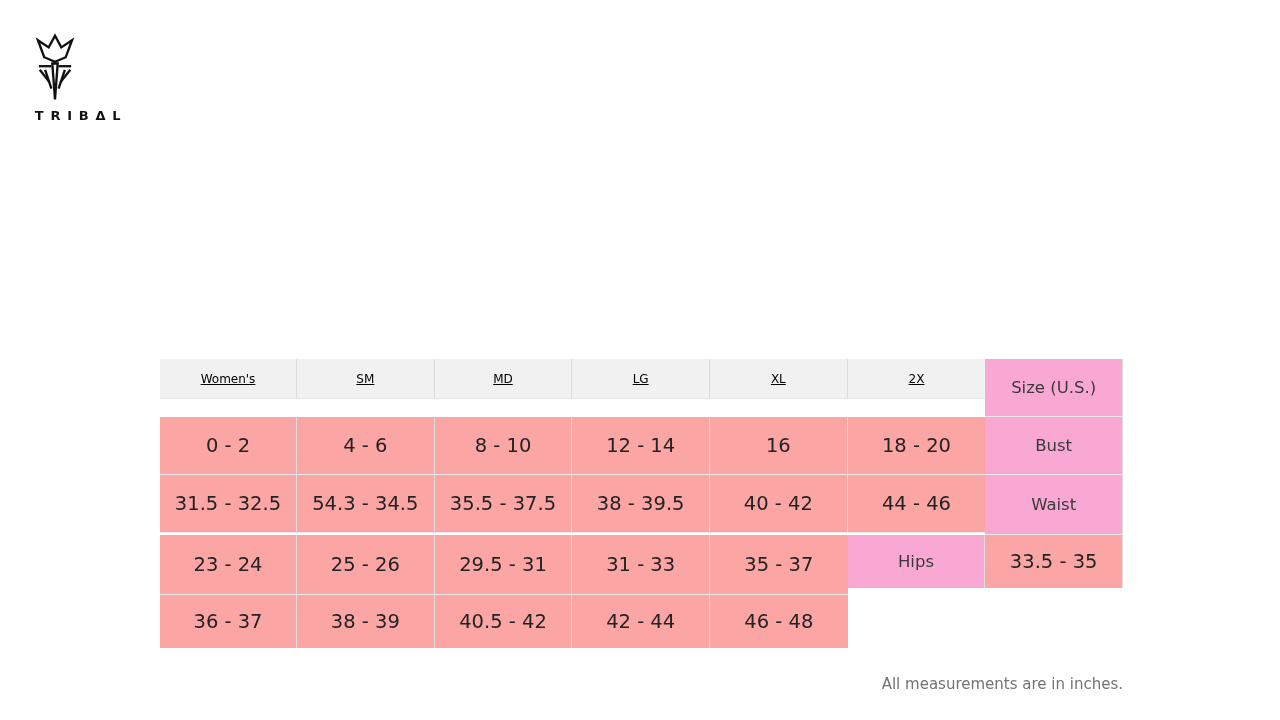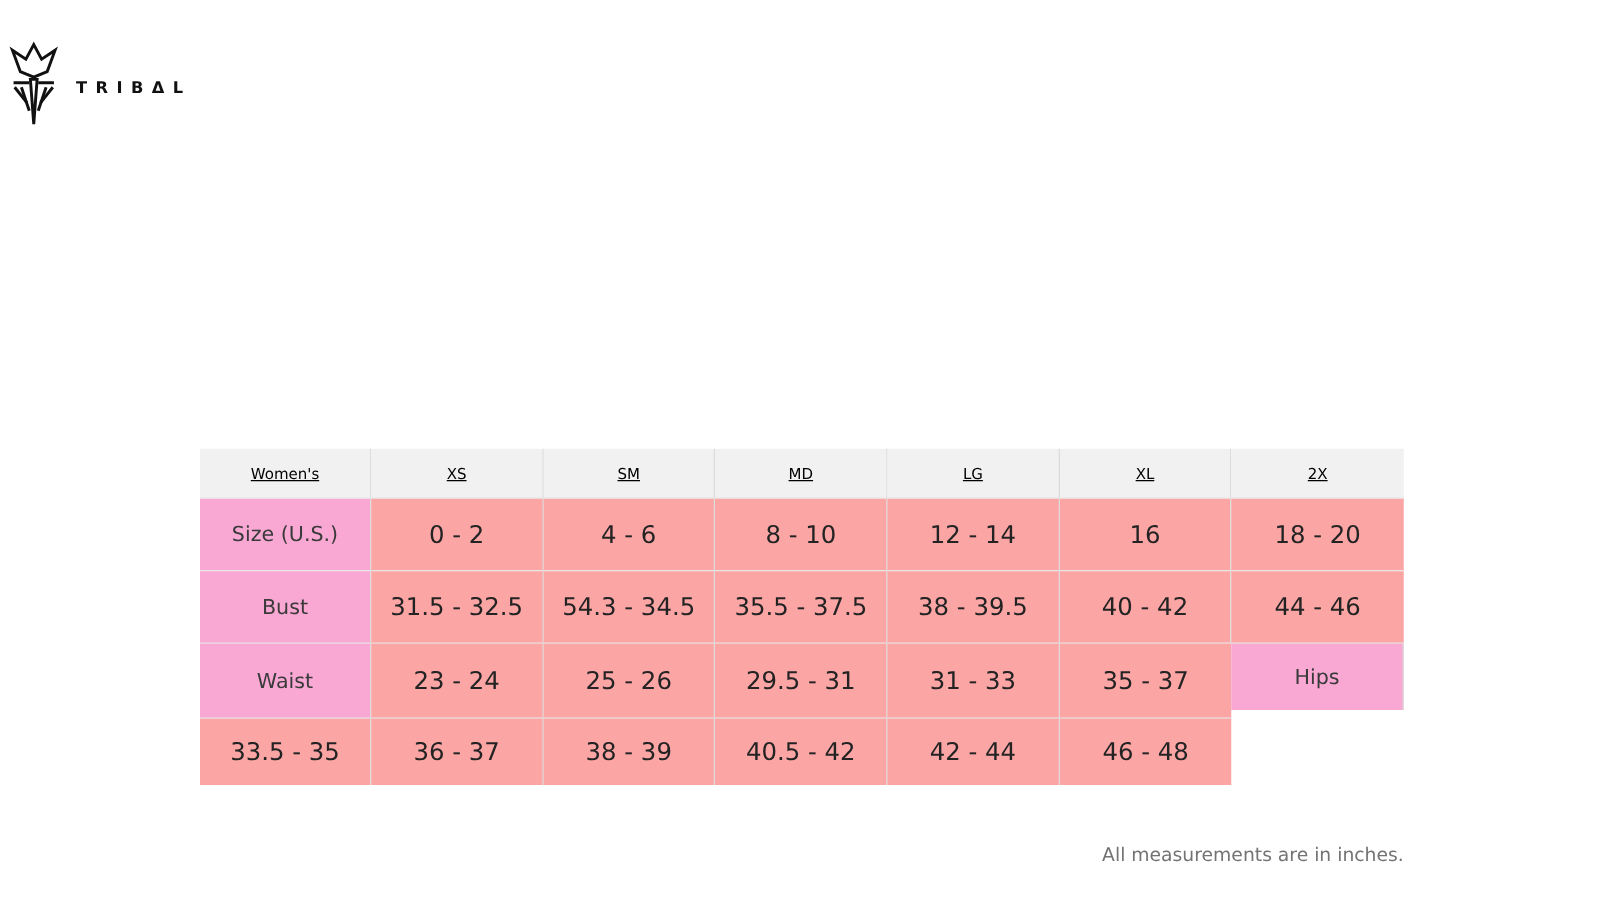--- a/index.html
+++ b/index.html
@@ -12,21 +12,23 @@
     font-family: "DejaVu Sans", "Liberation Sans", sans-serif;
   }
 
   
   .logo {
     position: absolute;
     top: 33px;
     left: 0;
     right: 0;
     display: flex;
-    align-items: center;
+    flex-direction: column;
+    align-items: flex-start;
+    padding-left: 28px;
   }
   .logo-icon { display: block; }
   .wordmark {
     margin-top: 5px;
     font-size: 13px;
     font-weight: 700;
     letter-spacing: 0.52em;
     margin-left: 0.52em; 
     color: #111111;
   }
@@ -104,21 +106,20 @@
         <path d="M 47 41 L 36 55"></path>
         <path d="M 41 41 L 34 62"></path>
       </g>
     </svg>
     <div class="wordmark">TRIBΔL</div>
   </div>
 
   <div class="size-table">
 
     <div class="cell head rh">Women's</div>
-    <div class="cell head rh">XS</div>
     <div class="cell head rh">SM</div>
     <div class="cell head rh">MD</div>
     <div class="cell head rh">LG</div>
     <div class="cell head rh">XL</div>
     <div class="cell head rh lastcol">2X</div>
 
     <div class="cell rowlabel r1">Size (U.S.)</div>
     <div class="cell r1">0 - 2</div>
     <div class="cell r1">4 - 6</div>
     <div class="cell r1">8 - 10</div>

